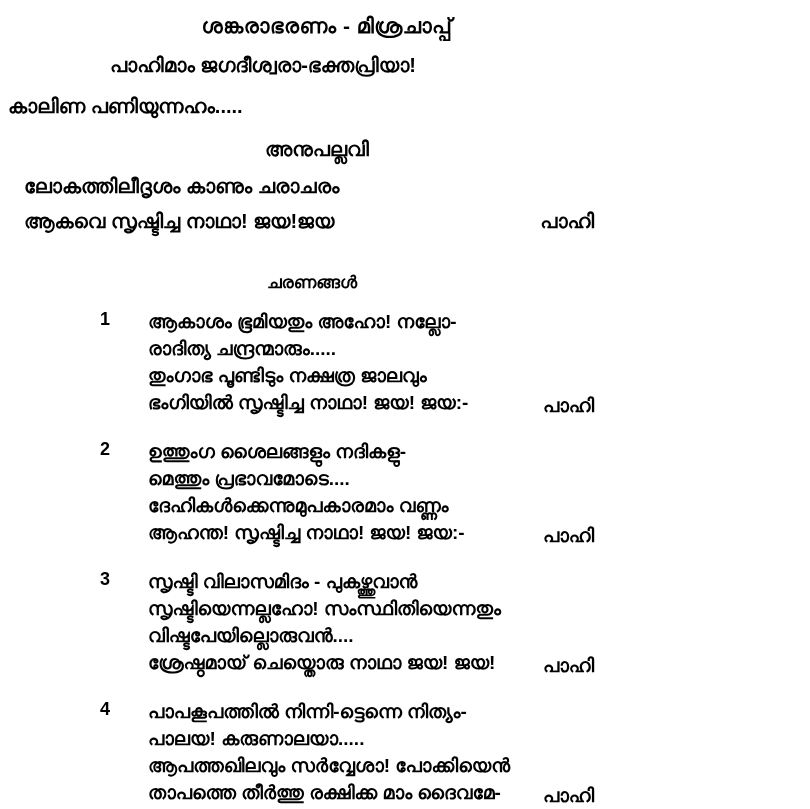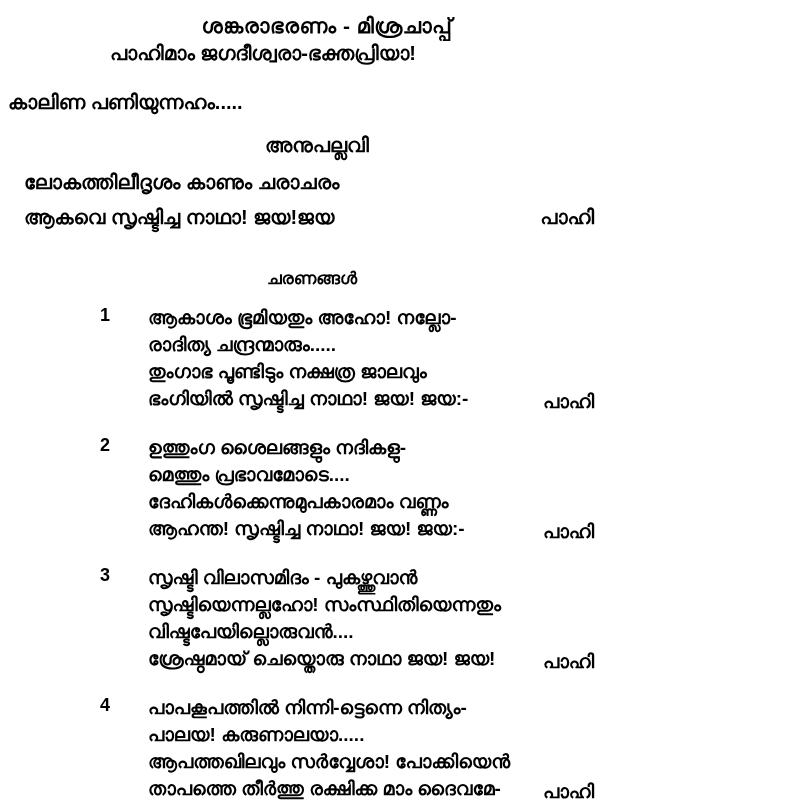--- a/index.html
+++ b/index.html
@@ -26,26 +26,26 @@
   }
   .title {
     font-size: 21px;
     font-weight: 700;
     letter-spacing: 0.5px;
     margin-top: 8px;
   }
   .pallavi-line {
     font-size: 20px;
     font-weight: 700;
-    margin-top: 4px;
+    margin-top: 16px;
     padding-left: 110px;
     text-align: left;
   }
   .pallavi-line.second {
-    margin-top: 26px;
+    margin-top: 18px;
     padding-left: 8px;
   }
   .section-heading {
     font-size: 20px;
     font-weight: 700;
     margin-top: 20px;
     text-align: center;
     padding-right: 40px;
     padding-left: 20px;
   }

